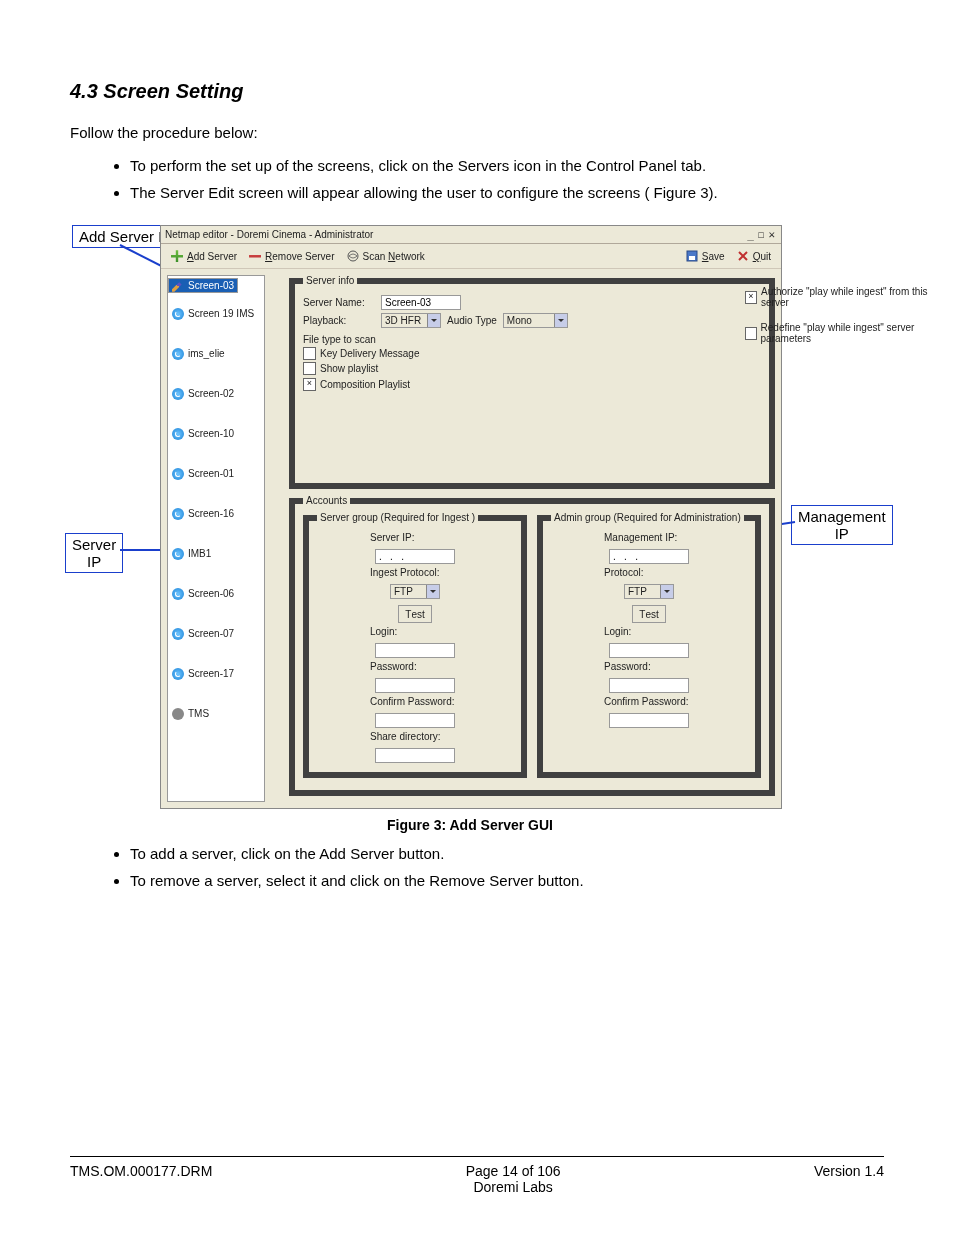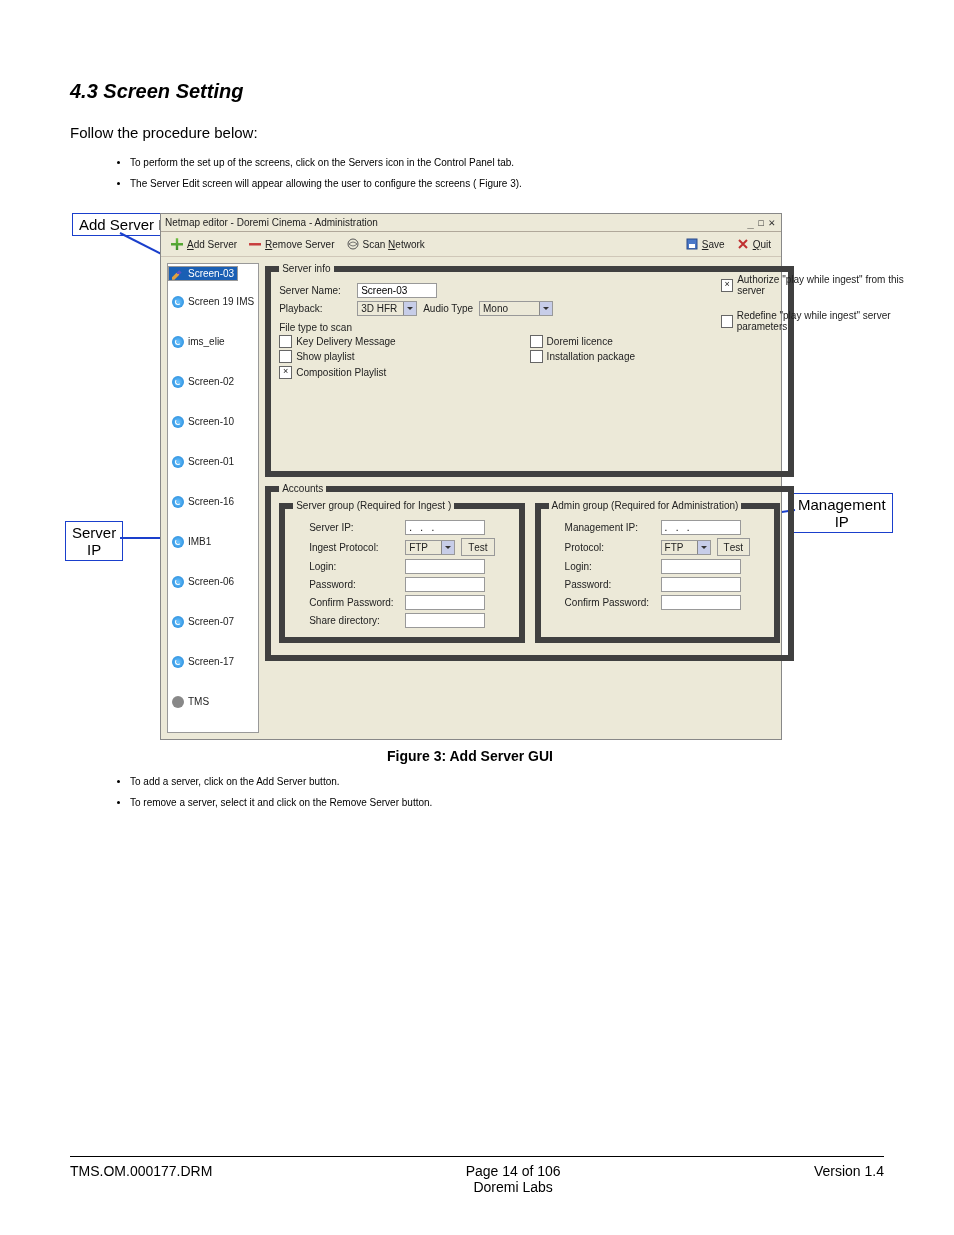--- a/index.html
+++ b/index.html
@@ -9,64 +9,64 @@
     font-size: 15px;
     color: #000;
     width: 954px;
     box-sizing: border-box;
     position: relative;
     height: 1235px;
   }
   h2 { font-family: Arial; font-style: italic; font-weight: bold; font-size: 20px; margin: 10px 0 20px; }
   .body-text { font-size: 15px; line-height: 1.35; margin: 0 0 14px; }
   ul.bullets { margin: 0 0 20px 60px; padding: 0; }
-  ul.bullets li { margin-bottom: 10px; font-size: 10px; }
+  ul.bullets li { margin-bottom: 10px; font-size: 15px; }
   .callout { position: absolute; border: 1.5px solid #1a3fcc; background: #fff; font-size: 15px; padding: 2px 6px; }
 
   .figure-wrap { position: relative; margin-left: 50px; }
 
   .app { width: 620px; border: 1px solid #888; font-family: Tahoma, Arial, sans-serif; font-size: 10px; color: #222; background: #ece9d8; position: relative; }
   .titlebar { display: flex; align-items: center; background: linear-gradient(#ece9d8,#ece9d8); border-bottom: 1px solid #b0a89a; padding: 2px 4px; font-size: 10px; }
   .titlebar .spacer { flex: 1; }
   .win-btn { font-family: monospace; font-size: 11px; padding: 0 2px; color: #333; }
   .toolbar { display: flex; align-items: center; gap: 12px; padding: 6px 10px; border-bottom: 1px solid #cfc7b8; background: #ece9d8; }
   .tbtn { display: inline-flex; align-items: center; gap: 4px; cursor: pointer; }
   .tbtn .u { text-decoration: underline; }
   .ticon { width: 12px; height: 12px; display: inline-block; }
   .icon-add { background: linear-gradient(#6fbf3f,#3a8f2a); clip-path: polygon(40% 0,60% 0,60% 40%,100% 40%,100% 60%,60% 60%,60% 100%,40% 100%,40% 60%,0 60%,0 40%,40% 40%); }
   .icon-remove { background: linear-gradient(#e06060,#b02020); clip-path: polygon(0 40%,100% 40%,100% 60%,0 60%); }
 
-  .main { display: flex; padding: 6px; gap: 6px; min-height: 470px; }
+  .main { display: flex; padding: 6px; gap: 24px; min-height: 470px; justify-content: flex-end; }
   .tree { width: 96px; background: #fff; border: 1px solid #999; padding: 2px 0; }
   .tree-item { display: flex; align-items: center; gap: 4px; padding: 14px 4px; white-space: nowrap; font-size: 10px; }
   .tree-item.sel { background: #1a5fb4; color: #fff; }
   .ticon-screen { width: 12px; height: 12px; border-radius: 50%; background: radial-gradient(#6fc5ff,#1a82d6); display:inline-block; position:relative; }
   .ticon-screen::after{content:"";position:absolute;inset:3px;border:1.5px solid #fff;border-radius:50%;border-top-color:transparent;border-right-color:transparent;}
   .ticon-pencil { width:12px;height:12px;display:inline-block;background:linear-gradient(45deg,#e0a040 50%,#6050c0 50%); clip-path: polygon(0 80%,60% 20%,80% 40%,20% 100%,0 100%); }
   .ticon-disabled { width:12px;height:12px;border-radius:50%;background:#888;display:inline-block; }
 
   .panel { flex: 1; }
   fieldset { border: 6px solid #404040; margin: 0 0 6px; padding: 6px 8px; font-size: 10px; }
   legend { font-size: 10px; padding: 0 3px; }
   .row { display: flex; align-items: center; gap: 6px; margin: 3px 0; flex-wrap: wrap; }
   .lbl { min-width: 72px; }
   input[type=text].fld, .sel { border: 1px solid #999; background: #fff; height: 15px; font-size: 10px; padding: 0 3px; box-sizing: border-box; }
   .sel { display:inline-flex; align-items:center; justify-content:space-between; background:#ece9d8; }
   .sel .dd { width:12px; height:13px; background:#c7cde8; border-left:1px solid #888; margin:-0px -3px 0 4px; position:relative; }
   .sel .dd::after{content:"";position:absolute;left:3px;top:5px;border:3px solid transparent;border-top-color:#333;}
-  .w50{width:50px}.w60{width:60px}.w65{width:74px}.w80{width:80px}
+  .w50{width:50px}.w60{width:60px}.w65{width:65px}.w80{width:80px}
   .chk { display:inline-flex; align-items:center; gap:4px; margin-right:10px; margin-bottom:2px;}
   .chk .box{width:11px;height:11px;border:1px solid #666;background:#fff;font-size:9px;line-height:9px;text-align:center;}
   .rad { display:inline-flex; align-items:center; gap:3px;}
   .rad .circle{width:10px;height:10px;border:1px solid #666;border-radius:50%;background:#fff;position:relative;}
   .rad .circle.on::after{content:"";position:absolute;inset:2px;border-radius:50%;background:#333;}
   .btn { border:1px solid #999; background:#ece9d8; padding:0 6px; height:16px; display:inline-flex; align-items:center; font-size:10px;}
   .cols { display:flex; gap:10px; }
   .col { flex:1; }
-  .srow { display:flex; align-items:center; gap:6px; margin:3px 16px; }
+  .srow { display:flex; align-items:center; gap:6px; margin:3px 10px;flex-direction:column; }
   .srow .lbl { min-width: 90px; }
   .halfright { position:absolute; left: 450px; top: 0; width: 205px; }
 
   .figure-caption { text-align: center; font-weight: bold; font-size: 14px; margin: 8px 0 12px; }
 
   .footer { position: absolute; left:70px; right:70px; bottom: 40px; border-top: 1px solid #000; padding-top: 6px; display:flex; justify-content:space-between; font-size: 14px; }
   .footer .center { text-align:center; }
 
   
   svg.ovl { position:absolute; pointer-events:none; }
@@ -107,21 +107,21 @@
     </svg>
   <svg class="ovl" style="left:0px;top:315px;width:280px;height:20px" viewBox="0 0 280 20">
       <line x1="0" y1="10" x2="268" y2="10" stroke="#1a3fcc" stroke-width="2" marker-end="url(#ah)"></line>
     </svg>
   <svg class="ovl" style="left:490px;top:292px;width:190px;height:40px" viewBox="0 0 190 40">
       <line x1="185" y1="5" x2="10" y2="32" stroke="#1a3fcc" stroke-width="2" marker-end="url(#ah)"></line>
     </svg>
 
   <div class="app" style="margin-top:24px; margin-left:40px;">
     <div class="titlebar">
-      <span>Netmap editor - Doremi Cinema - Administration</span>
+      <span>Netmap editor - Doremi Cinema - Administrator</span>
       <span class="spacer"></span>
       <span class="win-btn">_</span>
       <span class="win-btn">☐</span>
       <span class="win-btn">✕</span>
     </div>
     <div class="toolbar">
       <span class="tbtn">
         <span class="ticon icon-add"></span>
         <span><span class="u" title="Add Server">A</span><span>dd Server</span></span>
       </span>
@@ -217,30 +217,20 @@
                 </div><br>
               <div class="chk">
                   <span class="box"></span>
                   <span>Show playlist</span>
                 </div><br>
               <div class="chk">
                   <span class="box">×</span>
                   <span>Composition Playlist</span>
                 </div>
             </div>
-            <div style="flex:1;">
-              <div class="chk">
-                  <span class="box"></span>
-                  <span>Doremi licence</span>
-                </div><br>
-              <div class="chk">
-                  <span class="box"></span>
-                  <span>Installation package</span>
-                </div>
-            </div>
           </div>
 
           <div class="halfright">
             <div class="chk">
                 <span class="box">×</span>
                 <span>Authorize "play while ingest" from this server</span>
               </div>
             <div style="height:12px"></div>
             <div class="chk">
                 <span class="box"></span>

